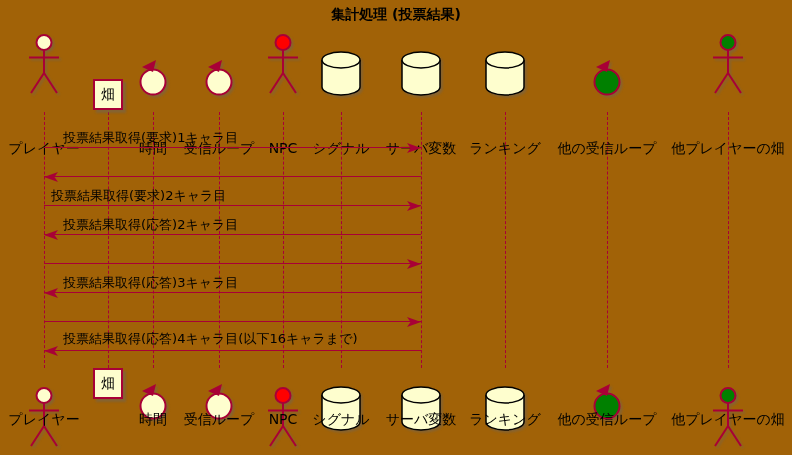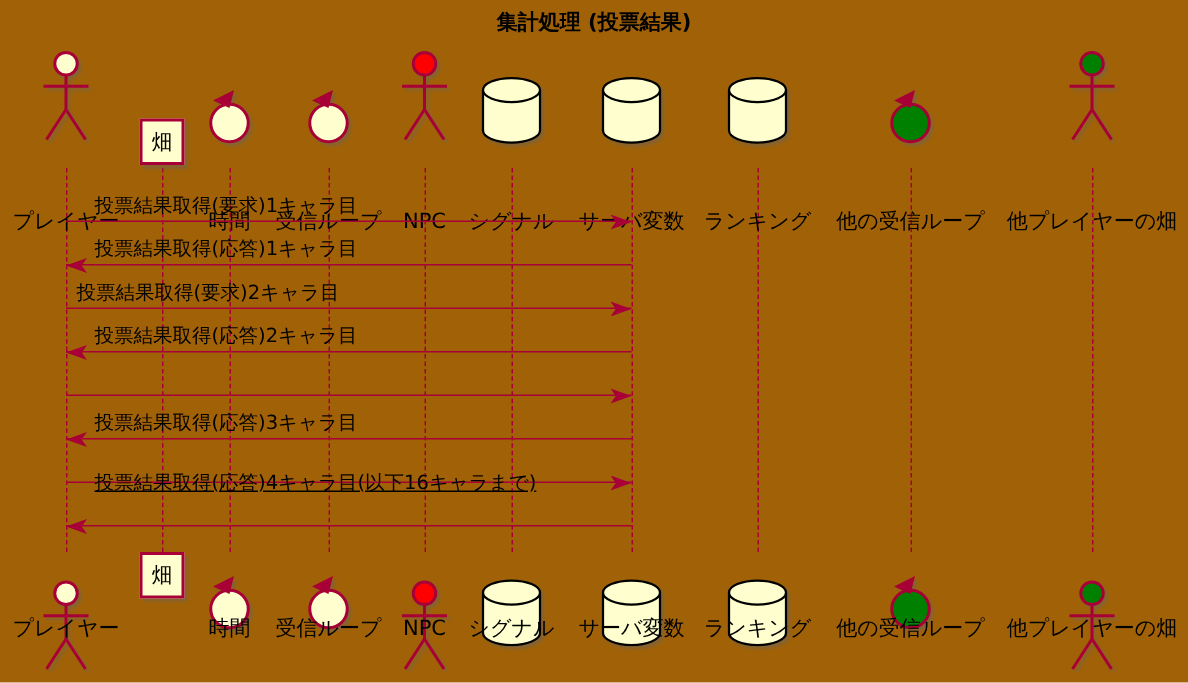--- a/index.html
+++ b/index.html
@@ -154,21 +154,20 @@
         <line x1="20" y1="40" x2="7" y2="60" stroke="#A80036" stroke-width="2"></line>
         <line x1="20" y1="40" x2="33" y2="60" stroke="#A80036" stroke-width="2"></line>
       </svg></div>
     <div class="p-label" style="left: 728px; top: 96px;">他プレイヤーの畑</div>
     <div class="p-label" style="left: 728px; top: 367px;">他プレイヤーの畑</div>
     <div class="msg-label" style="left: 51px; top: 130px; margin-left: 12px;">投票結果取得(要求)1キャラ目</div>
     <div class="msg-line" style="left: 44px; top: 147px; width: 377px;"></div>
     <div class="msg-head" style="left: 407px; top: 142.5px;"><svg width="14" height="10" viewBox="0 0 14 10">
         <polygon points="0,0 14,5 0,10 3.5,5" fill="#A80036"></polygon>
       </svg></div>
-    <div class="msg-label" style="left: 63px; top: 159px;">投票結果取得(応答)1キャラ目</div>
     <div class="msg-line" style="left: 44px; top: 176px; width: 377px;"></div>
     <div class="msg-head" style="left: 44px; top: 171.5px;"><svg width="14" height="10" viewBox="0 0 14 10">
         <polygon points="14,0 0,5 14,10 10.5,5" fill="#A80036"></polygon>
       </svg></div>
     <div class="msg-label" style="left: 51px; top: 188px; text-align: right;">投票結果取得(要求)2キャラ目</div>
     <div class="msg-line" style="left: 44px; top: 205px; width: 377px;"></div>
     <div class="msg-head" style="left: 407px; top: 200.5px;"><svg width="14" height="10" viewBox="0 0 14 10">
         <polygon points="0,0 14,5 0,10 3.5,5" fill="#A80036"></polygon>
       </svg></div>
     <div class="msg-label" style="left: 63px; top: 217px;">投票結果取得(応答)2キャラ目</div>
@@ -182,18 +181,18 @@
       </svg></div>
     <div class="msg-label" style="left: 63px; top: 275px;">投票結果取得(応答)3キャラ目</div>
     <div class="msg-line" style="left: 44px; top: 292px; width: 377px;"></div>
     <div class="msg-head" style="left: 44px; top: 287.5px;"><svg width="14" height="10" viewBox="0 0 14 10">
         <polygon points="14,0 0,5 14,10 10.5,5" fill="#A80036"></polygon>
       </svg></div>
     <div class="msg-line" style="left: 44px; top: 321px; width: 377px;"></div>
     <div class="msg-head" style="left: 407px; top: 316.5px;"><svg width="14" height="10" viewBox="0 0 14 10">
         <polygon points="0,0 14,5 0,10 3.5,5" fill="#A80036"></polygon>
       </svg></div>
-    <div class="msg-label" style="left: 63px; top: 315px; text-decoration: underline;">投票結果取得(応答)4キャラ目(以下16キャラまで)</div>
+    <div class="msg-label" style="left: 63px; top: 331px;">投票結果取得(応答)4キャラ目(以下16キャラまで)</div>
     <div class="msg-line" style="left: 44px; top: 350px; width: 377px;"></div>
     <div class="msg-head" style="left: 44px; top: 345.5px;"><svg width="14" height="10" viewBox="0 0 14 10">
         <polygon points="14,0 0,5 14,10 10.5,5" fill="#A80036"></polygon>
       </svg></div>
   </div>
 
 </body></html>

